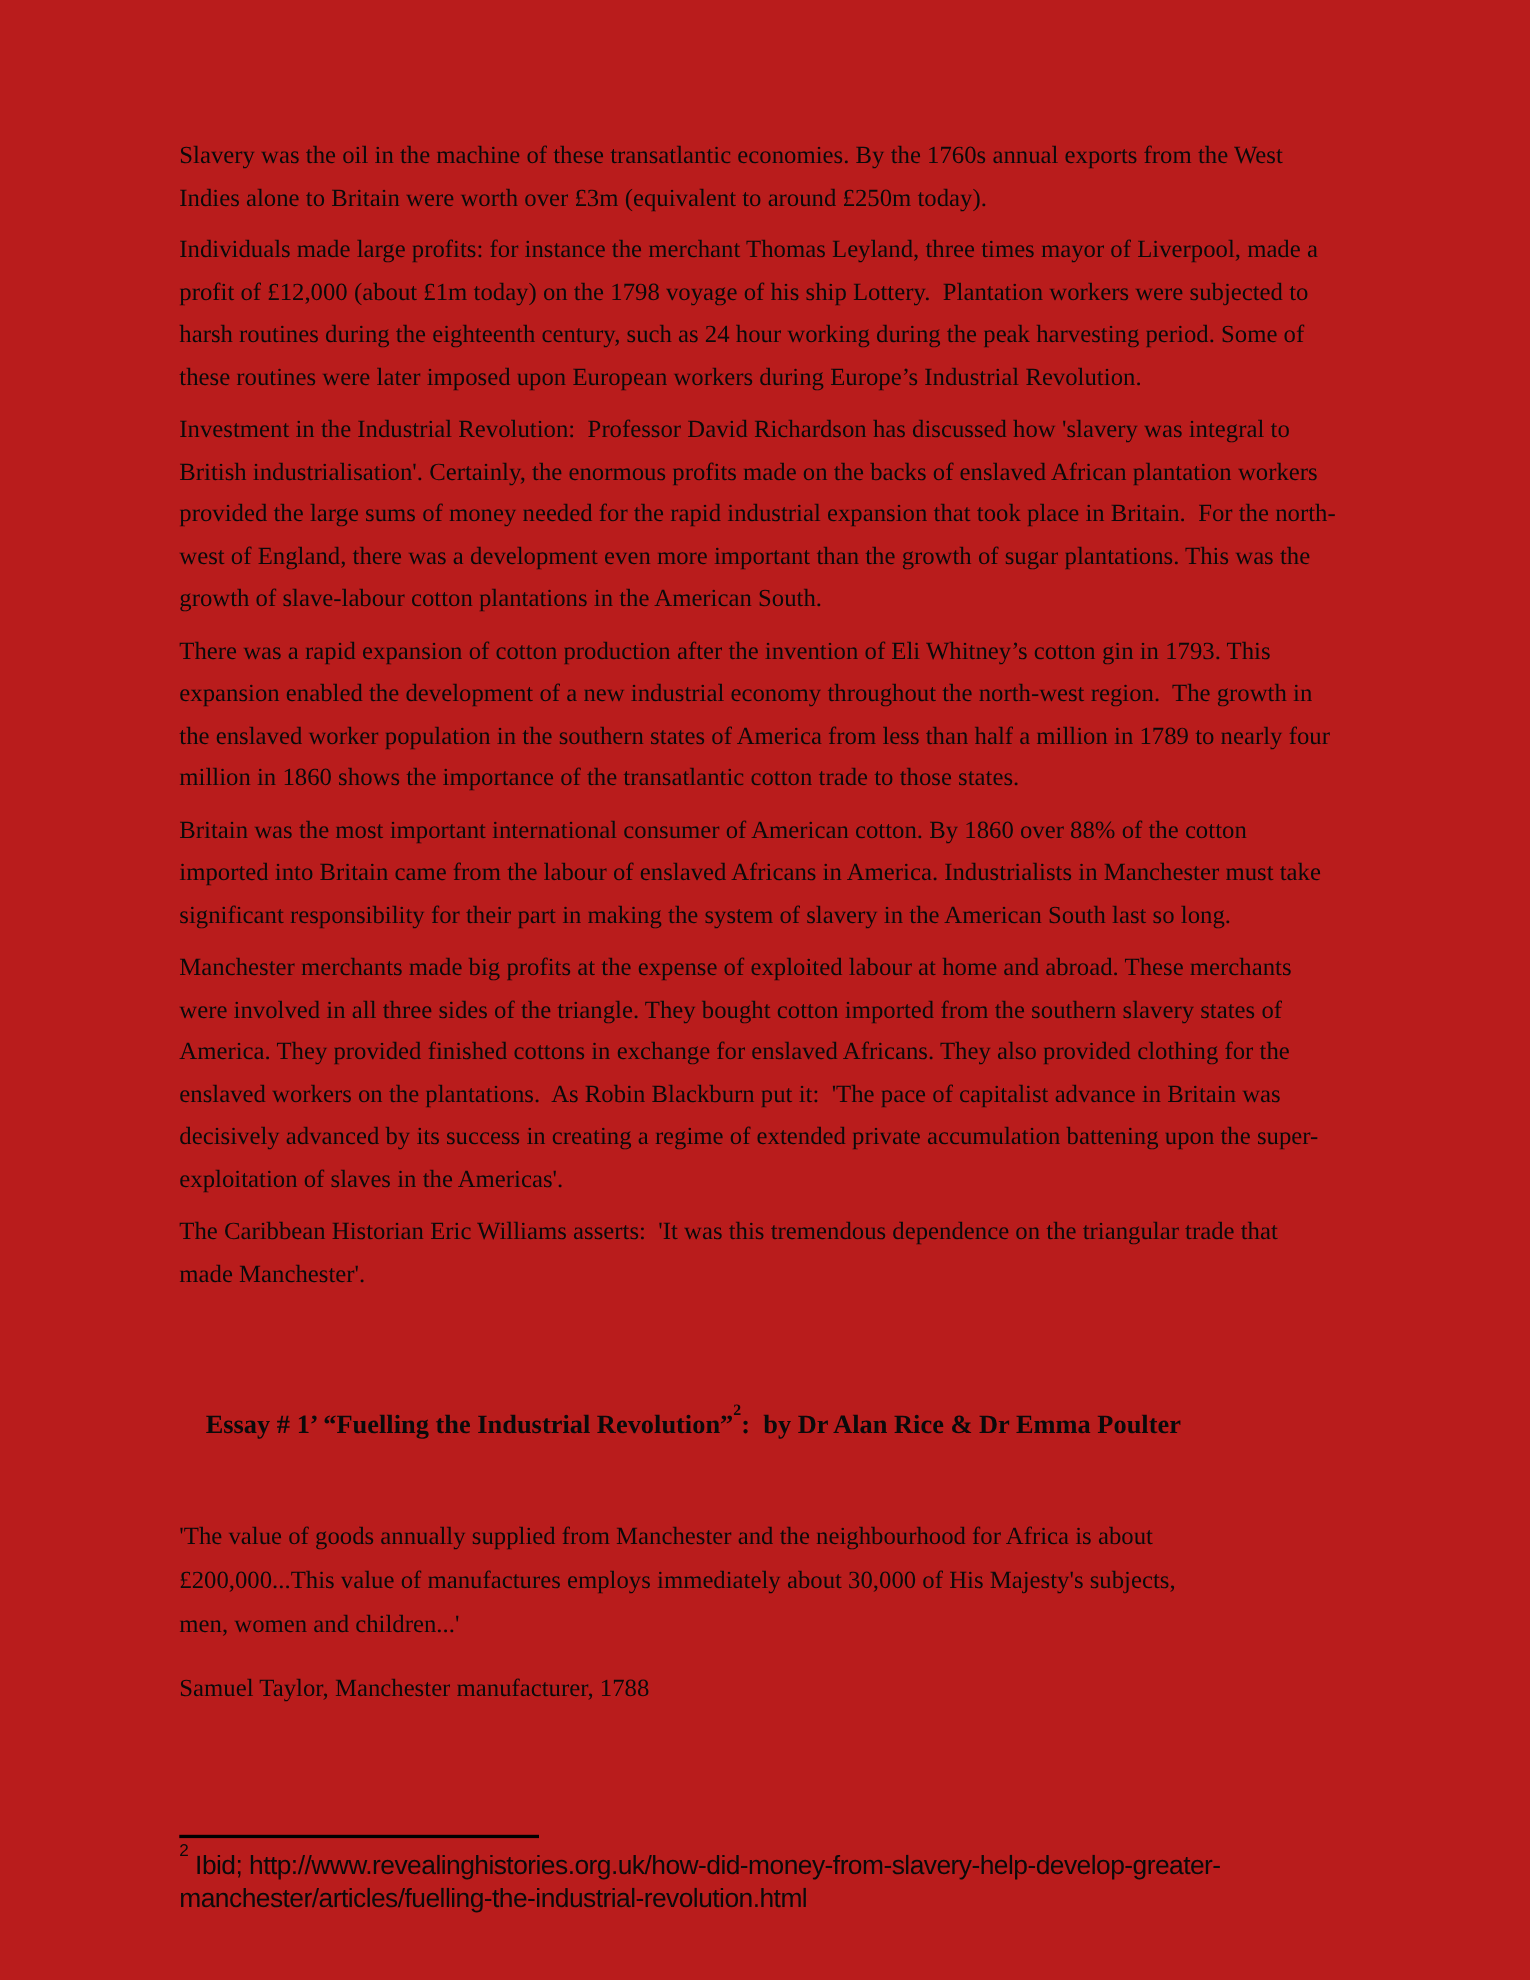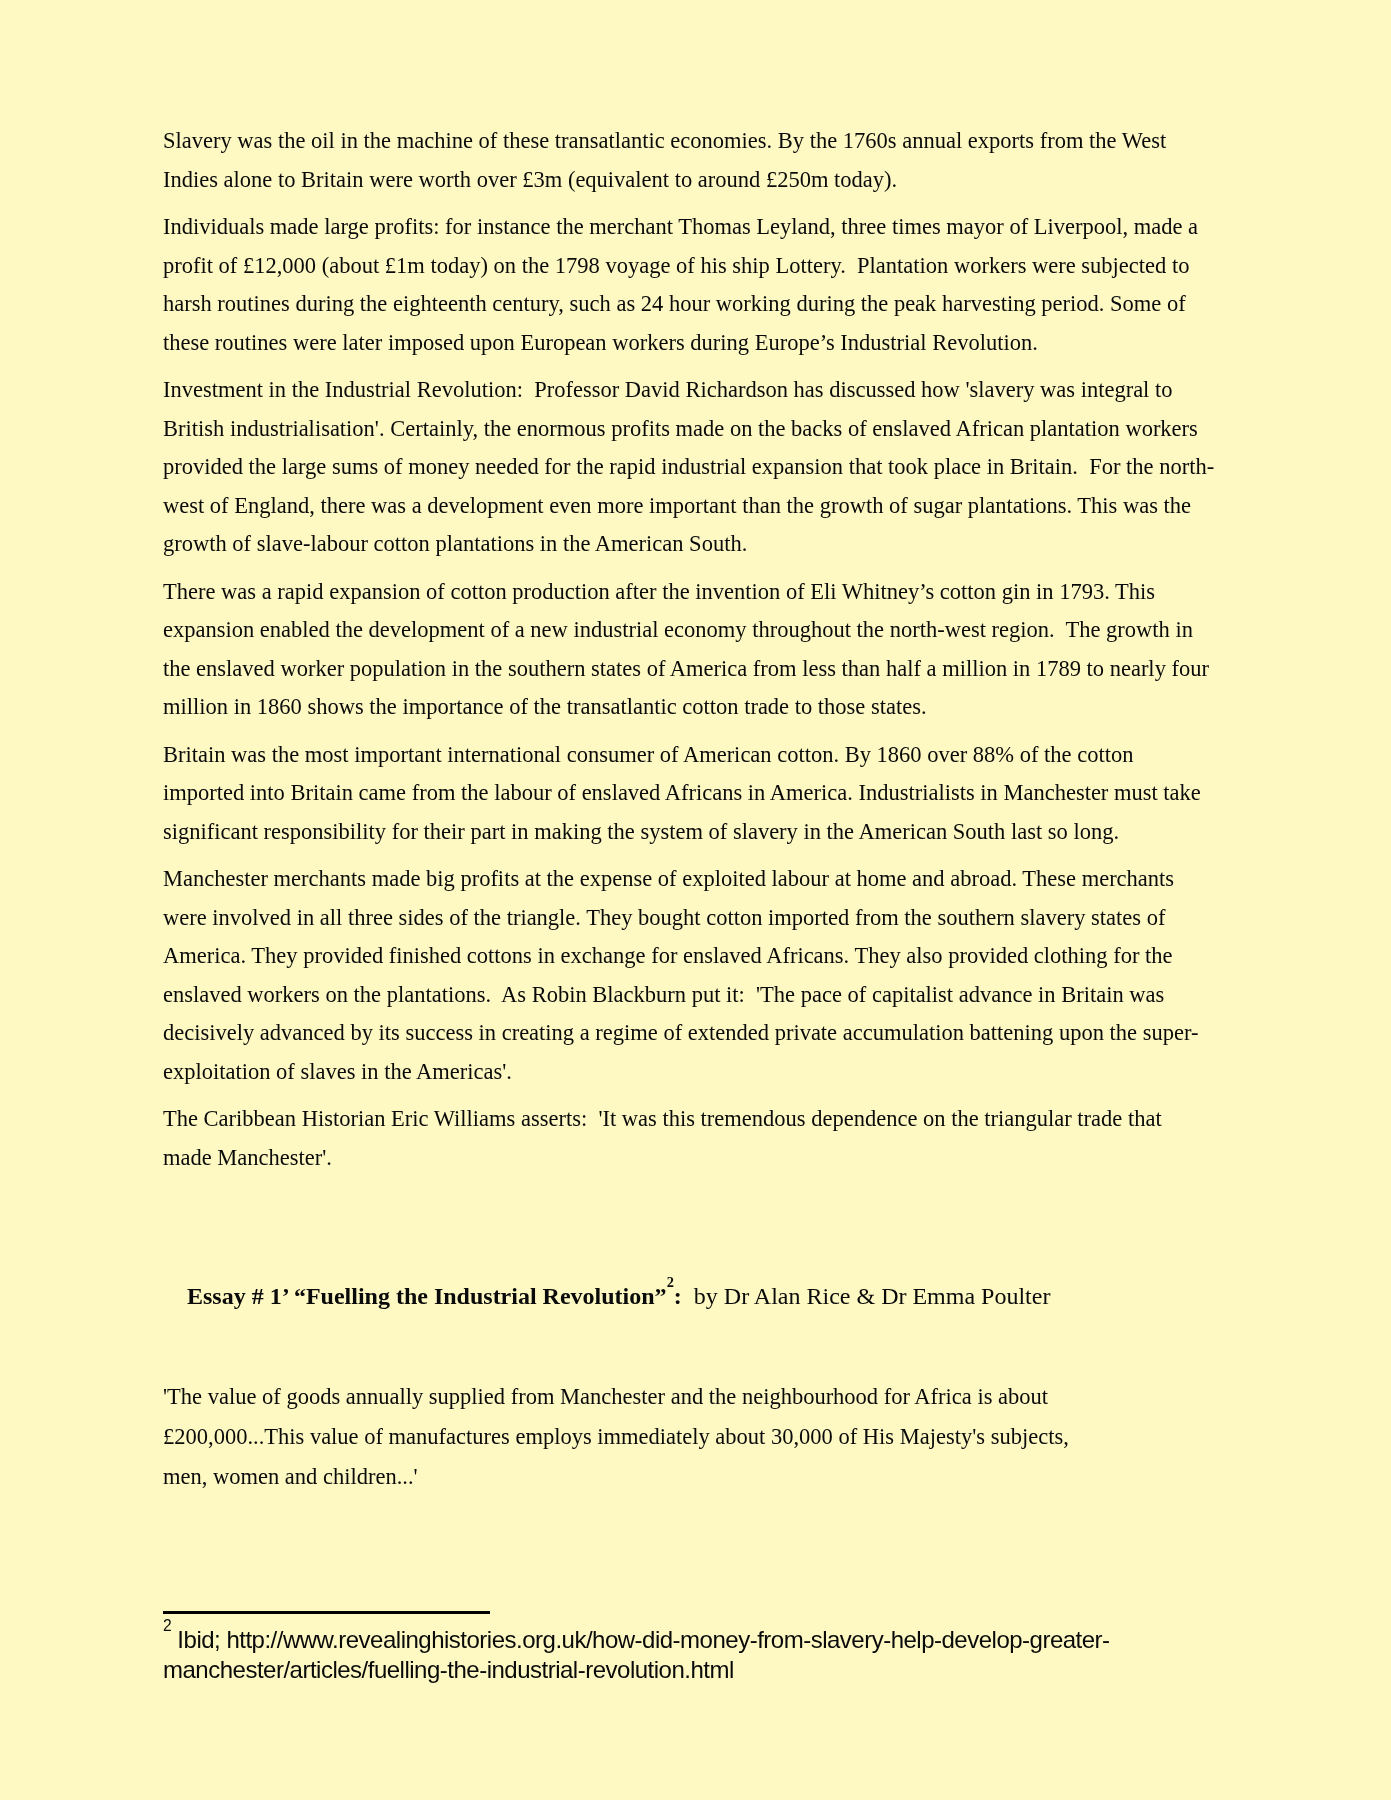--- a/index.html
+++ b/index.html
@@ -1,42 +1,42 @@
 <!DOCTYPE html>
 <html><head>
 <meta charset="utf-8">
 <style>
   html, body { margin: 0; padding: 0; background: #e8e8e8; }
   .page {
     position: relative;
     width: 1391px;
     height: 1800px;
     margin: 0 auto;
-    background: #fef9c3;
+    background: #b91c1c;
     box-sizing: border-box;
     padding: 122px 168px 0 163px;
     overflow: hidden;
     color: #0a0a0a;
     font-family: "Liberation Serif", "DejaVu Serif", serif;
   }
   .body-text p {
     margin: 0 0 9px 0;
     font-size: 22.5px;
     line-height: 38.5px;
     white-space: pre-wrap;
     text-align: left;
   }
   .heading {
     margin: 61px 0 23px 0;
     font-size: 24px;
     line-height: 38.5px;
     white-space: pre-wrap;
   }
   .heading b { font-weight: bold; }
-  .heading .byline { font-weight: normal; }
+  .heading .byline { font-weight: bold; }
   sup.fn-ref {
     font-size: 60%;
     line-height: 0;
     position: relative;
     top: -0.55em;
   }
   .quote {
     margin: 0 0 19px 0;
     font-size: 22.5px;
     line-height: 40px;
@@ -100,19 +100,20 @@
   </div>
 
   <p class="heading">
     <b><span>Essay # 1’ “Fuelling the Industrial Revolution”</span><sup class="fn-ref">2</sup><span>:</span></b><span class="byline">  by Dr Alan Rice &amp; Dr Emma Poulter</span>
   </p>
 
   <p class="quote">'The value of goods annually supplied from Manchester and the neighbourhood for Africa is about
 £200,000...This value of manufactures employs immediately about 30,000 of His Majesty's subjects,
 men, women and children...'</p>
 
+  <p class="attribution">Samuel Taylor, Manchester manufacturer, 1788</p>
 
   <hr class="footnote-sep">
 
   <p class="footnote"><sup class="fn-ref">2</sup> <span>Ibid; http://www.revealinghistories.org.uk/how-did-money-from-slavery-help-develop-greater-
 manchester/articles/fuelling-the-industrial-revolution.html</span></p>
 
 </div>
 
 </body></html>

